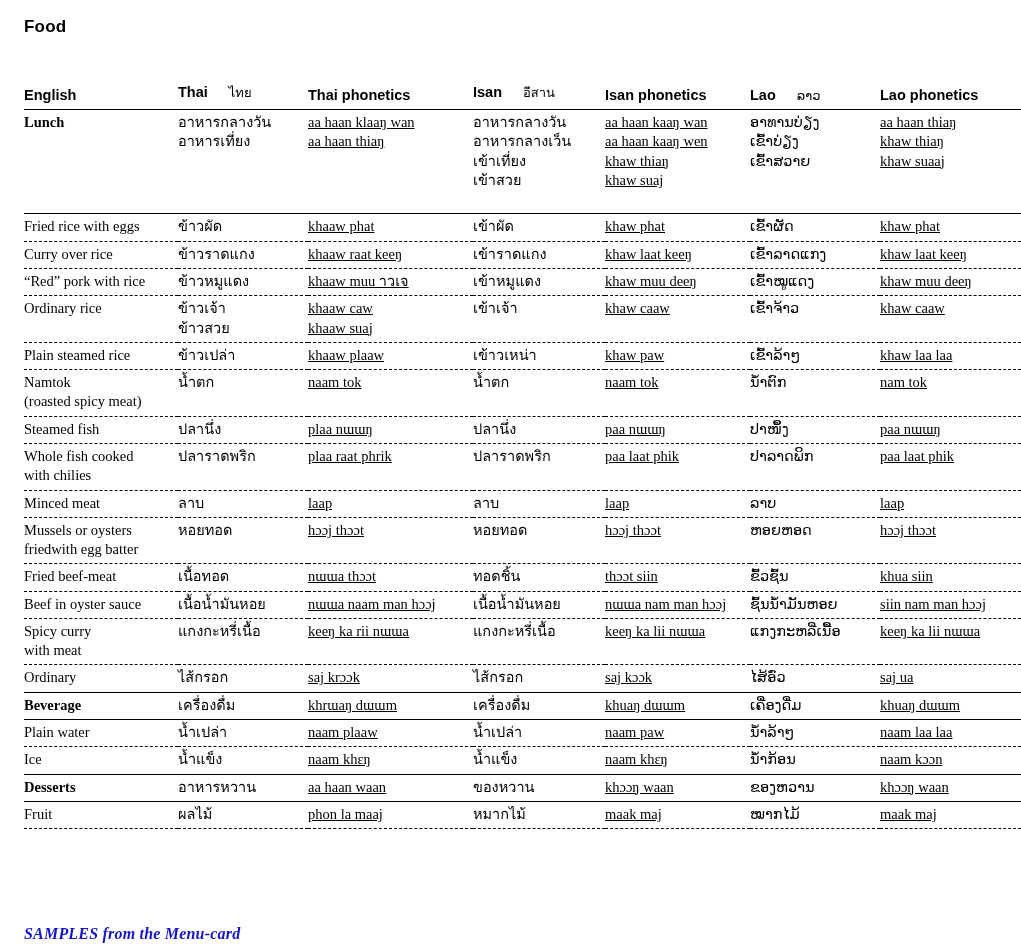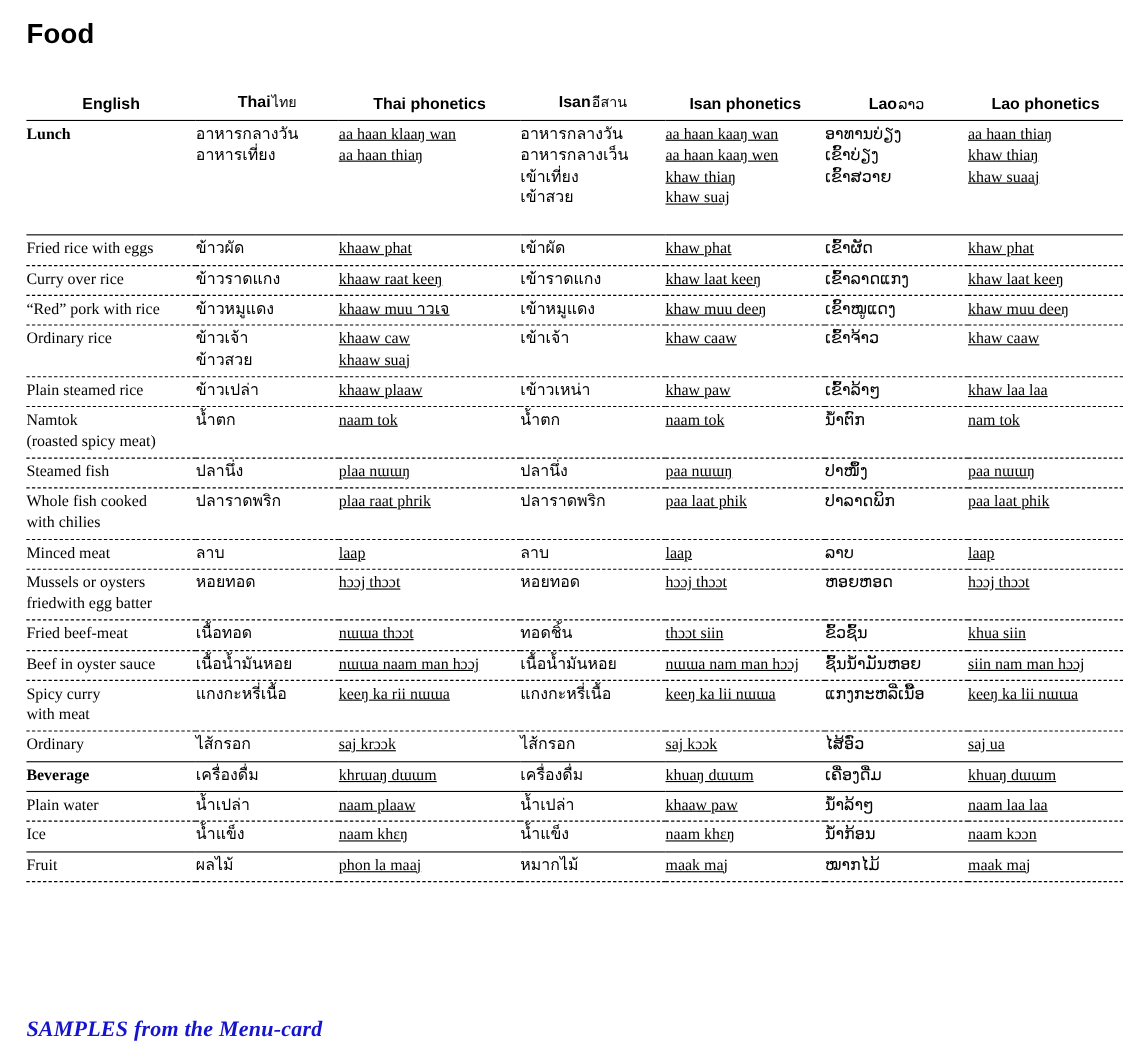--- a/index.html
+++ b/index.html
@@ -12,21 +12,21 @@
     height: 952px;
     font-family: "Liberation Serif", "DejaVu Serif", serif;
     color: #000000;
     overflow: hidden;
     position: relative;
   }
 
   #page-title {
     font-family: "Liberation Sans", "DejaVu Sans", sans-serif;
     font-weight: bold;
-    font-size: 25px;
+    font-size: 17px;
     margin: 17px 0 0 24px;
     letter-spacing: 0.2px;
   }
 
   .table-wrap {
     margin: 0;
     padding: 0;
     position: absolute;
     top: 82px;
     left: 0;
@@ -37,31 +37,31 @@
     border-collapse: collapse;
     width: 997px;
     margin-left: 24px;
     table-layout: fixed;
   }
 
   table.menu th {
     font-family: "Liberation Sans", "DejaVu Sans", sans-serif;
     font-weight: bold;
     font-size: 14.5px;
-    text-align: center;
+    text-align: left;
     padding: 0 0 6px 0;
     vertical-align: bottom;
     border-bottom: 1.4px solid #000;
     white-space: nowrap;
   }
   th .native {
     font-family: "Liberation Sans", "DejaVu Sans", sans-serif;
     font-weight: normal;
     font-size: 13px;
-    padding-left: 1px;
+    padding-left: 21px;
   }
 
   table.menu td {
     font-size: 14.5px;
     vertical-align: top;
     padding: 3px 6px 4px 0;
     line-height: 1.33;
   }
 
   
@@ -86,21 +86,21 @@
   .cellline.u { text-decoration: underline; }
   .cellline.blank { visibility: hidden; }
 
   .footer {
     position: absolute;
     left: 24px;
     top: 925px;
     font-family: "Liberation Serif", "DejaVu Serif", serif;
     font-weight: bold;
     font-style: italic;
-    font-size: 20px;
+    font-size: 16px;
     letter-spacing: 0.2px;
   }
 </style>
 </head>
 <body>
 
 <h1 id="page-title">Food</h1>
 
 <div class="table-wrap">
   <table class="menu">
@@ -563,21 +563,21 @@
           <td class="script">
             <span class="cellline">น้ำเปล่า</span>
           </td>
           <td class="phon">
             <span class="cellline u">naam plaaw</span>
           </td>
           <td class="script">
             <span class="cellline">น้ำเปล่า</span>
           </td>
           <td class="phon">
-            <span class="cellline u">khaaw paw</span>
+            <span class="cellline u">naam paw</span>
           </td>
           <td class="script">
             <span class="cellline">ນ້ຳລ້າໆ</span>
           </td>
           <td class="phon">
             <span class="cellline u">naam laa laa</span>
           </td>
         </tr>
         <tr class="sep-dashed">
           <td class="en">
@@ -593,20 +593,43 @@
             <span class="cellline">น้ำแข็ง</span>
           </td>
           <td class="phon">
             <span class="cellline u">naam khɛŋ</span>
           </td>
           <td class="script">
             <span class="cellline">ນ້ຳກ້ອນ</span>
           </td>
           <td class="phon">
             <span class="cellline u">naam kɔɔn</span>
+          </td>
+        </tr>
+        <tr class="sep-solid">
+          <td class="en bold">
+            <span class="cellline">Desserts</span>
+          </td>
+          <td class="script">
+            <span class="cellline">อาหารหวาน</span>
+          </td>
+          <td class="phon">
+            <span class="cellline u">aa haan waan</span>
+          </td>
+          <td class="script">
+            <span class="cellline">ของหวาน</span>
+          </td>
+          <td class="phon">
+            <span class="cellline u">khɔɔŋ waan</span>
+          </td>
+          <td class="script">
+            <span class="cellline">ຂອງຫວານ</span>
+          </td>
+          <td class="phon">
+            <span class="cellline u">khɔɔŋ waan</span>
           </td>
         </tr>
         <tr class="sep-solid">
           <td class="en">
             <span class="cellline">Fruit</span>
           </td>
           <td class="script">
             <span class="cellline">ผลไม้</span>
           </td>
           <td class="phon">

